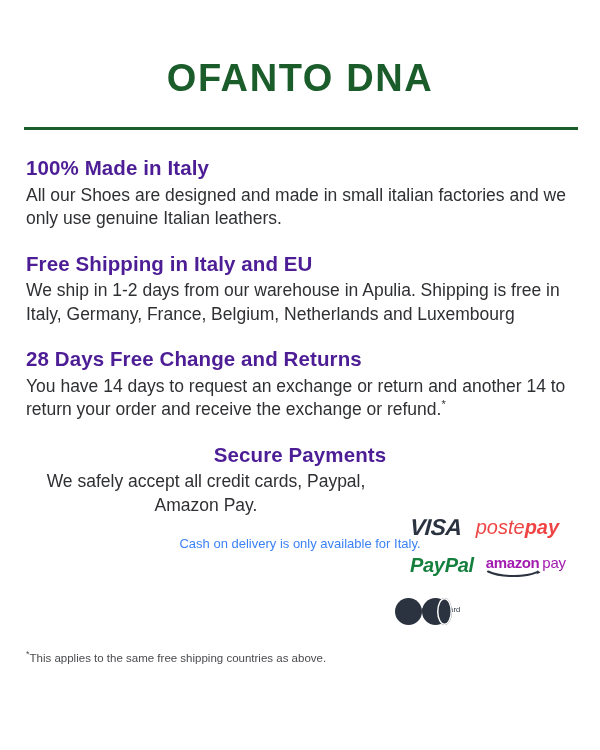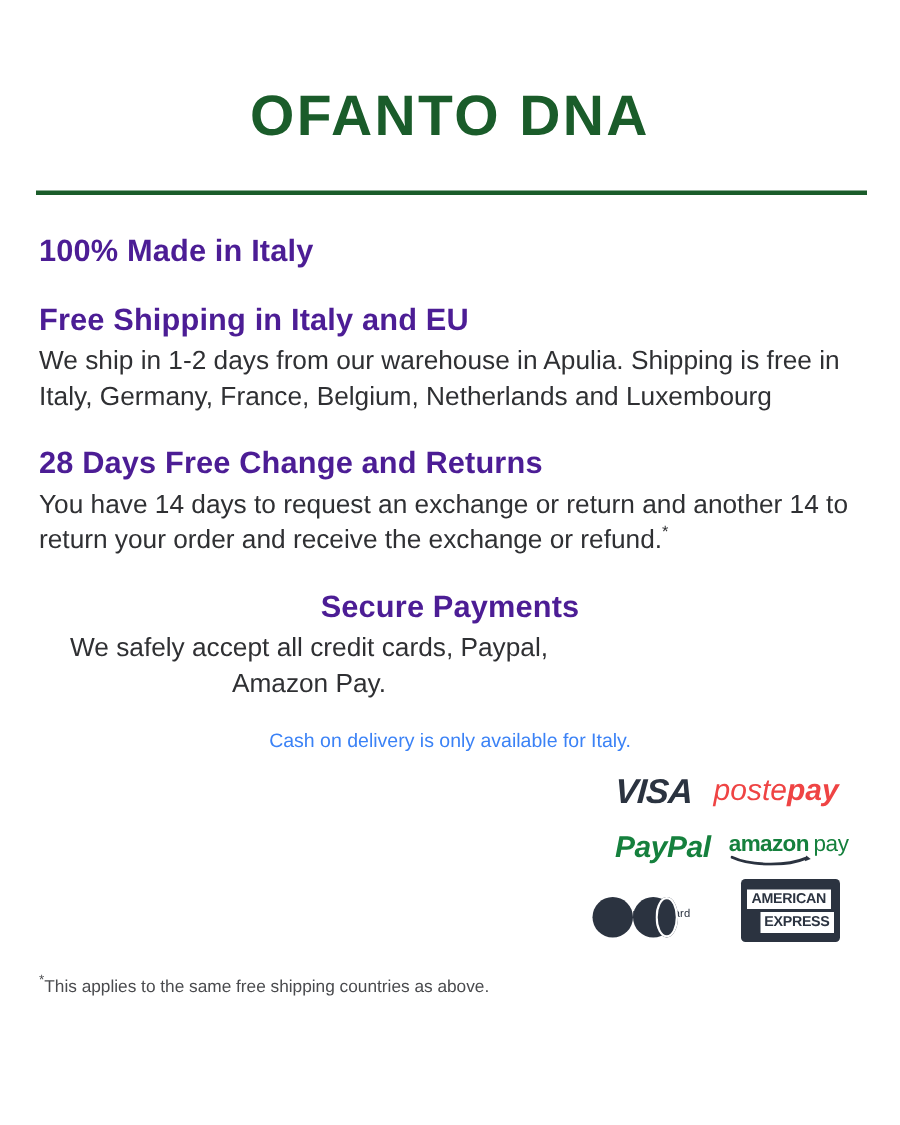--- a/index.html
+++ b/index.html
@@ -152,21 +152,21 @@
     font-weight: 700;
     font-style: italic;
     color: #15803d;
     line-height: 1;
     letter-spacing: -0.3px;
     white-space: nowrap;
   }
 
   .logo-amazonpay {
     position: relative;
-    color: #15803d;
+    color: #a21caf;
     line-height: 1;
     white-space: nowrap;
     padding-bottom: 5px;
   }
   .logo-amazonpay .ap-amazon {
     font-size: 15px;
     font-weight: 700;
     letter-spacing: -0.4px;
   }
   .logo-amazonpay .ap-pay {
@@ -253,20 +253,21 @@
 
 <div class="page">
 
   <h1 class="page-title">OFANTO DNA</h1>
   <div class="title-rule"></div>
 
   <div class="content">
 
     <div class="section sec-made">
       <h2 class="section-heading">100% Made in Italy</h2>
+      <p class="section-body">All our Shoes are designed and made in small italian factories and we only use genuine Italian leathers.</p>
     </div>
 
     <div class="section sec-shipping">
       <h2 class="section-heading">Free Shipping in Italy and EU</h2>
       <p class="section-body">We ship in 1-2 days from our warehouse in Apulia. Shipping is free in Italy, Germany, France, Belgium, Netherlands and Luxembourg</p>
     </div>
 
     <div class="section sec-returns">
       <h2 class="section-heading">28 Days Free Change and Returns</h2>
       <p class="section-body"><span>You have 14 days to request an exchange or return and another 14 to return your order and receive the exchange or refund.</span><span class="sup">*</span></p>
@@ -297,23 +298,19 @@
 
     <div class="pay-row row-3">
       <span class="logo-mastercard">
         <span class="mc-marks">
           <span class="mc-circle left"></span>
           <span class="mc-circle right"></span>
           <span class="mc-overlap"></span>
         </span>
         <span class="mc-label">mastercard</span>
       </span>
-      <span class="logo-amex">
-        <span class="amex-line l1">AMERICAN</span>
-        <span class="amex-line l2">EXPRESS</span>
-      </span>
     </div>
 
   </div>
 
   <div class="footnote"><span class="sup">*</span><span>This applies to the same free shipping countries as above.</span></div>
 
 </div>
 
 </body></html>

